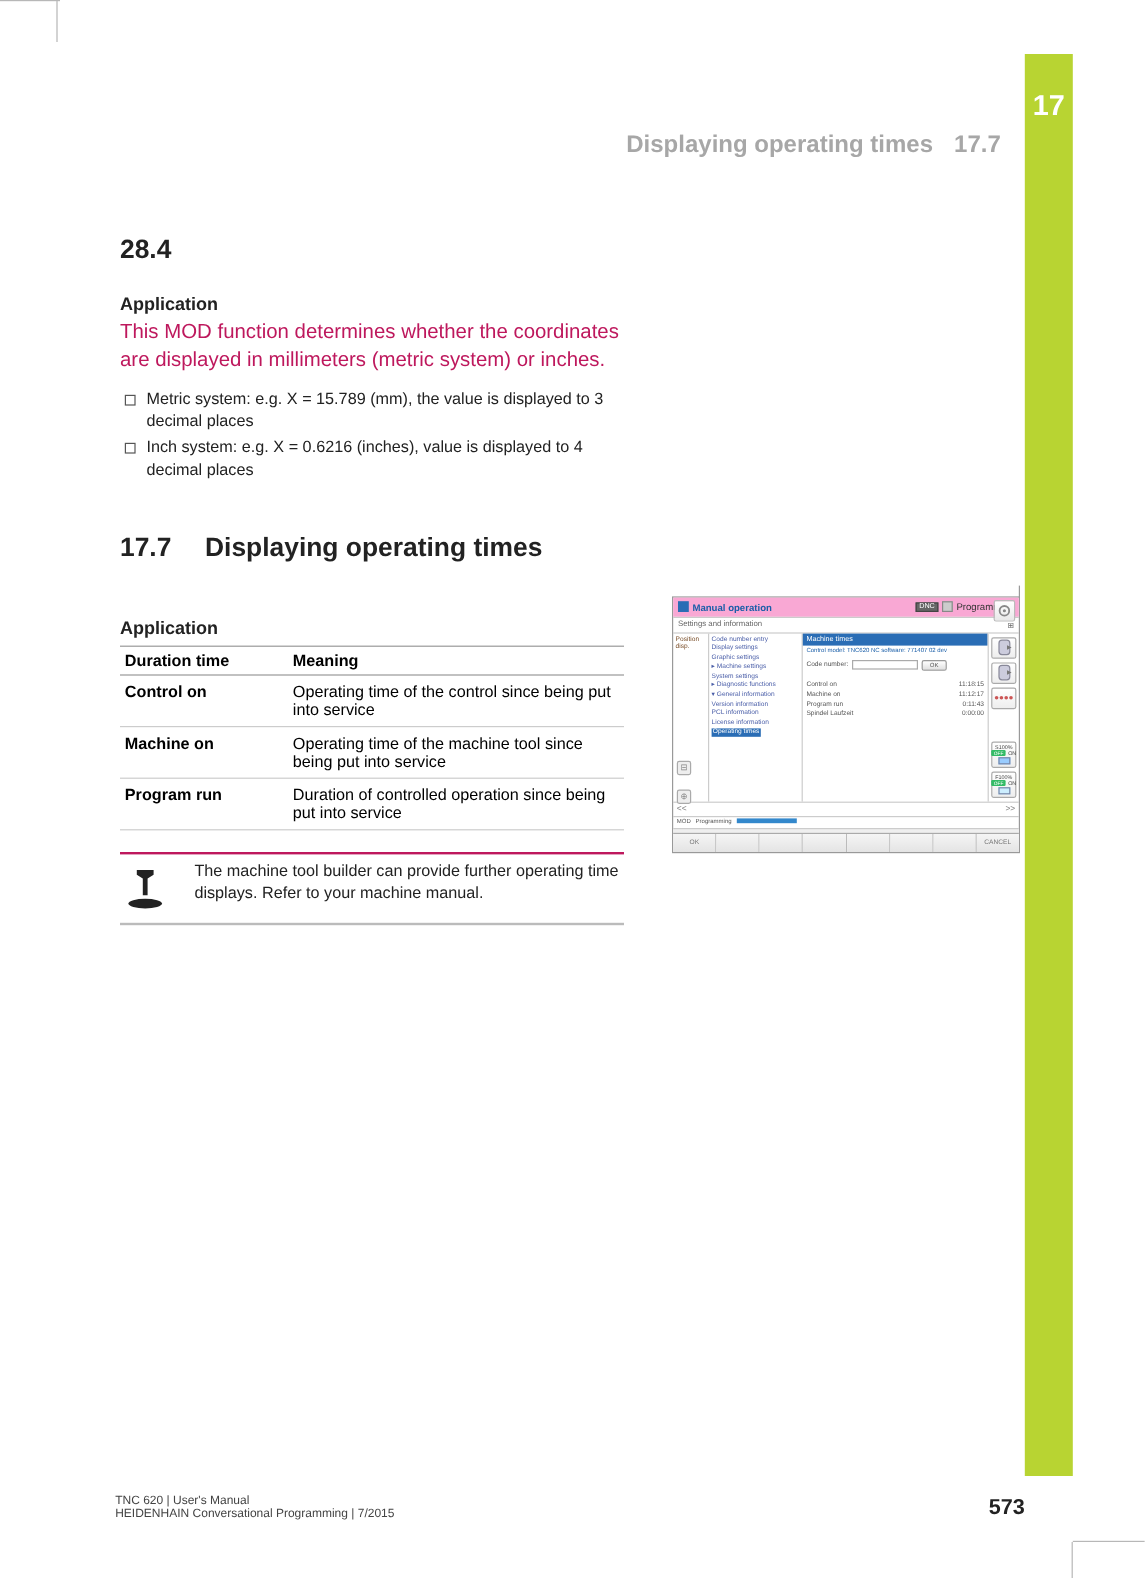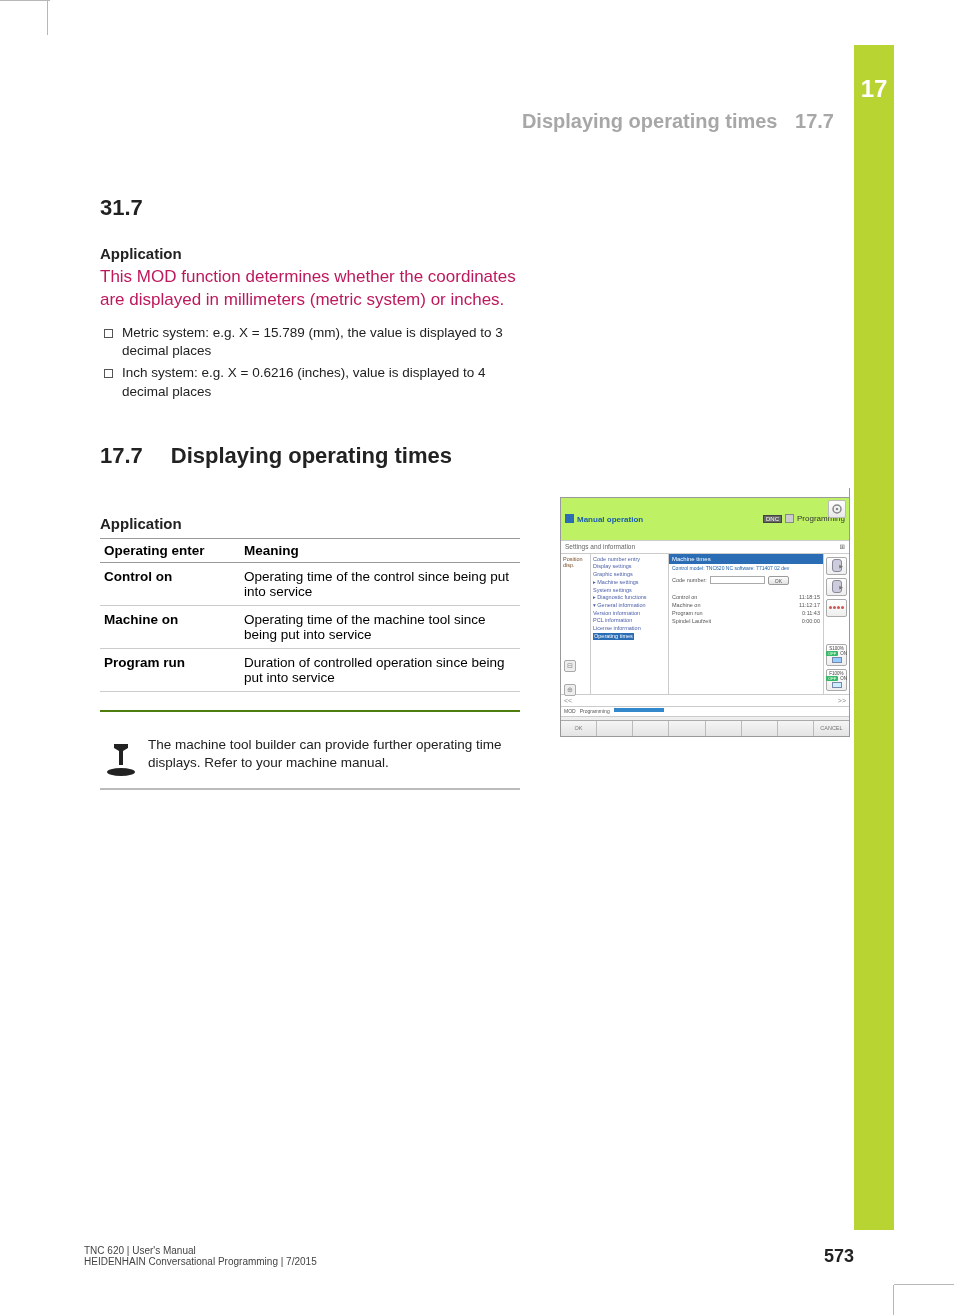--- a/index.html
+++ b/index.html
@@ -80,41 +80,41 @@
   }
   .row2 { display:flex; gap:30px; align-items:flex-start; }
   .col-left { width: 430px; }
 
   table.times { width: 420px; border-collapse: collapse; font-size:13.5px; margin-top:6px;}
   table.times th { text-align:left; font-weight:bold; padding:4px 4px; border-top:1px solid #999; border-bottom:1px solid #999;}
   table.times td { padding:6px 4px; vertical-align:top; border-bottom:1px solid #ccc;}
   table.times td.k { font-weight:bold; width:140px; }
 
   .notebox {
-    display:flex; gap:10px; align-items:flex-start;
+    display:flex; gap:24px; align-items:flex-start;
     margin-top:18px; width:420px;
-    border-top:2px solid #4d7c0f; border-bottom:2px solid #bbb;
-    padding:24px 4px 10px 4px;
+    border-top:2px solid #be185d; border-bottom:2px solid #bbb;
+    padding:5px 4px 10px 4px;
   }
   .notebox .ic { width:48px; display:flex; justify-content:center; padding-top:4px;}
   .notebox .txt { font-size:13.5px; line-height:1.35; color:#222; }
 
   
   .fig {
     width: 290px;
     border:1px solid #999;
     font-size: 6.5px;
     color:#333;
     position:relative;
     margin-top: 6px;
   }
   .fig .overflow-line { position:absolute; right:-0.5px; top:-10px; height:10px; width:1px; background:#999;}
   .fig .titlebar {
     display:flex; justify-content:space-between; align-items:center;
-    padding:16px 4px; background:#bef264;
+    padding:3px 4px; background:#f9a8d4;
   }
   .fig .titlebar .left { color:#1a5ea8; font-weight:bold; font-size:8px;}
   .fig .titlebar .left .tnc {
     display:inline-block; width:9px; height:9px; background:#2a6db5; margin-right:3px; vertical-align:-1px;
   }
   .fig .titlebar .right { display:flex; gap:3px; align-items:center; font-size:8px; color:#555;}
   .fig .titlebar .dnc {
     background:#666; color:#fff; padding:0 2px; font-size:6px; border:1px solid #444;
   }
   .fig .titlebar .pg { color:#333; }
@@ -202,21 +202,21 @@
     display:flex;align-items:center;justify-content:center;
   }
   .fig .statusbar2 {
     font-size:5px; color:#555; padding:1px 3px 2px 3px; display:flex; gap:4px;
     border-top:1px solid #ccc;
   }
   .fig .statusbar2 .blue{ background:#38c; width:50px; height:4px;}
   .fig .footer-fill{ height:4px; background:#efefef; border-top:1px solid #ccc;}
 
   .footer {
-    position:absolute; bottom:48px; left:84px; right:100px;
+    position:absolute; bottom:48px; left:96px; right:100px;
     font-size:10px; color:#444; display:flex; justify-content:space-between; align-items:flex-end;
   }
   .footer .pnum { font-weight:bold; font-size:18px; color:#222;}
 </style>
 </head>
 <body>
 
 <div class="crop-top"></div>
 <div class="crop-left"></div>
 <div class="crop-br1"></div>
@@ -227,21 +227,21 @@
 </div>
 
 <div class="running-head">
   <span>Displaying operating times</span>
   <span class="sec">17.7</span>
 </div>
 
 <div class="content">
 
   <div class="h2">
-    <span>31.7</span>
+    <span>28.4</span>
   </div>
   <div class="h3">Application</div>
   <p class="para">This MOD function determines whether the coordinates are displayed in millimeters (metric system) or inches.</p>
   <ul class="sq">
     <li>Metric system: e.g. X = 15.789 (mm), the value is displayed to 3 decimal places</li>
     <li>Inch system: e.g. X = 0.6216 (inches), value is displayed to 4 decimal places</li>
   </ul>
 
   <div style="height:36px"></div>
 
@@ -250,21 +250,21 @@
     <span>Displaying operating times</span>
   </div>
 
   <div class="row2">
     <div class="col-left">
       <div class="h3">Application</div>
 
       <table class="times">
         <tbody>
             <tr>
-          <th>Operating enter</th>
+          <th>Duration time</th>
           <th>Meaning</th>
         </tr>
         <tr>
           <td class="k">Control on</td>
           <td>Operating time of the control since being put into service</td>
         </tr>
         <tr>
           <td class="k">Machine on</td>
           <td>Operating time of the machine tool since being put into service</td>
         </tr>

